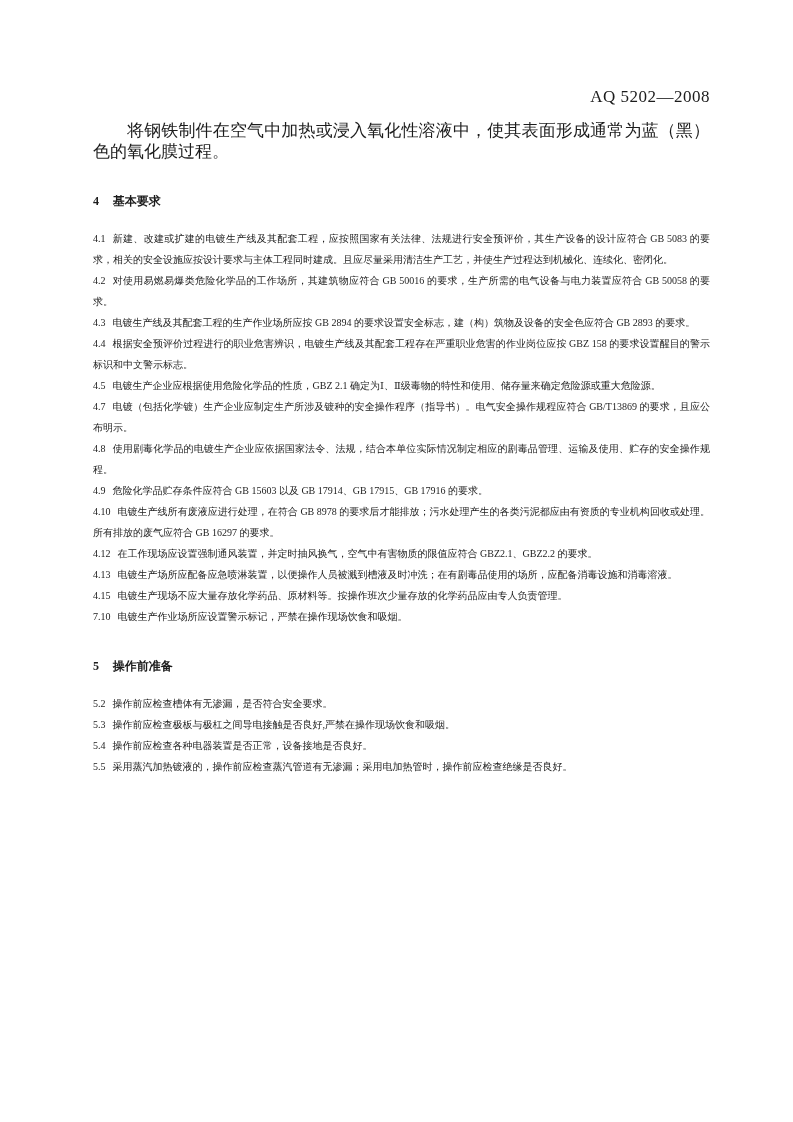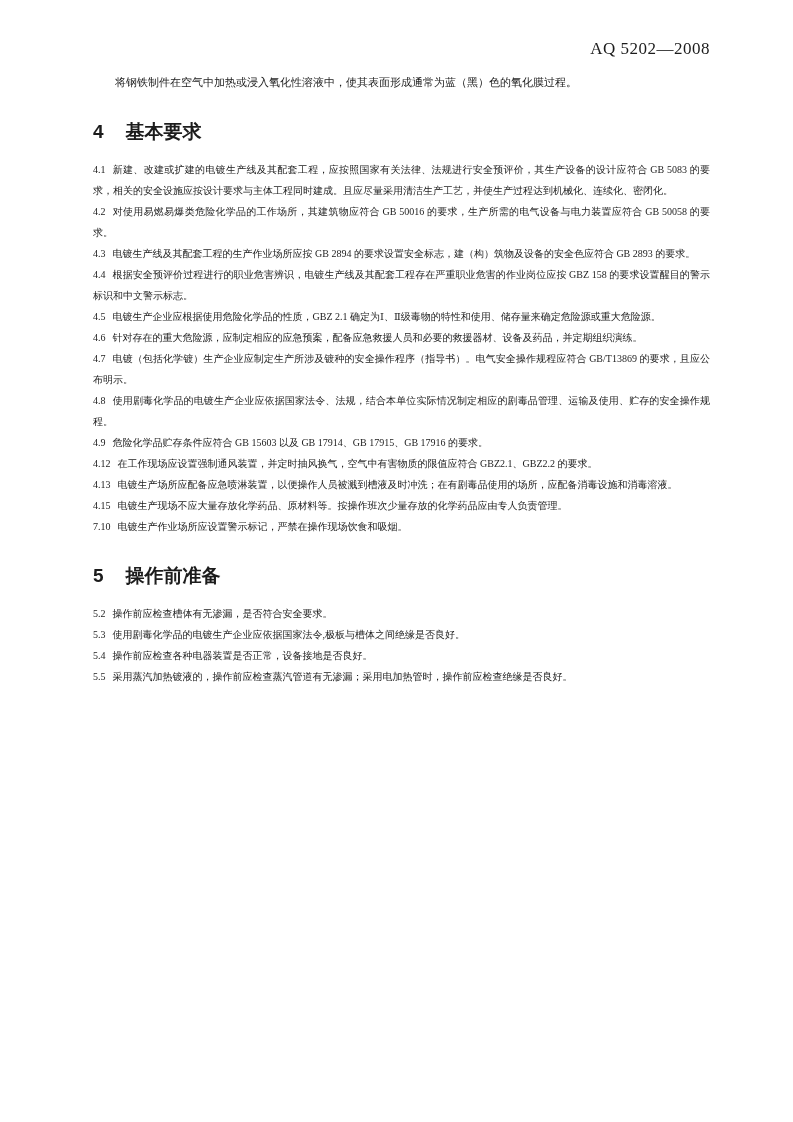--- a/index.html
+++ b/index.html
@@ -7,40 +7,40 @@
     padding: 0;
     background: #ffffff;
   }
   .page {
     position: relative;
     width: 793px;
     height: 790px;
     background: #ffffff;
     color: #1c1c1c;
     box-sizing: border-box;
-    padding: 38px 83px 0 93px;
+    padding: 86px 83px 0 93px;
     font-family: "Liberation Serif", "DejaVu Serif", serif;
     overflow: hidden;
   }
   .doc-code {
     text-align: right;
     font-size: 17px;
     line-height: 22px;
     letter-spacing: 0.5px;
   }
   .intro {
     margin: 12px 0 0 0;
     text-indent: 2em;
-    font-size: 11px;
+    font-size: 17px;
     line-height: 21px;
     text-align: justify;
   }
   .sec-heading {
-    font-family: Liberation Sans, sans-serif;
-    font-size: 19px;
+    font-family: Liberation Serif, serif;
+    font-size: 12px;
     font-weight: bold;
     line-height: 22px;
     margin: 28px 0 16px 0;
   }
   .sec-heading .sec-num {
     margin-right: 1.15em;
   }
   .clause {
     margin: 0;
     font-size: 10px;
@@ -60,28 +60,28 @@
 
   <p class="intro">将钢铁制件在空气中加热或浸入氧化性溶液中，使其表面形成通常为蓝（黑）色的氧化膜过程。</p>
 
   <div id="sections">
       <h2 class="sec-heading"><span class="sec-num">4</span><span>基本要求</span></h2>
       <p class="clause"><span class="clause-num">4.1</span><span>新建、改建或扩建的电镀生产线及其配套工程，应按照国家有关法律、法规进行安全预评价，其生产设备的设计应符合 GB 5083 的要求，相关的安全设施应按设计要求与主体工程同时建成。且应尽量采用清洁生产工艺，并使生产过程达到机械化、连续化、密闭化。</span></p>
       <p class="clause"><span class="clause-num">4.2</span><span>对使用易燃易爆类危险化学品的工作场所，其建筑物应符合 GB 50016 的要求，生产所需的电气设备与电力装置应符合 GB 50058 的要求。</span></p>
       <p class="clause"><span class="clause-num">4.3</span><span>电镀生产线及其配套工程的生产作业场所应按 GB 2894 的要求设置安全标志，建（构）筑物及设备的安全色应符合 GB 2893 的要求。</span></p>
       <p class="clause"><span class="clause-num">4.4</span><span>根据安全预评价过程进行的职业危害辨识，电镀生产线及其配套工程存在严重职业危害的作业岗位应按 GBZ 158 的要求设置醒目的警示标识和中文警示标志。</span></p>
       <p class="clause"><span class="clause-num">4.5</span><span>电镀生产企业应根据使用危险化学品的性质，GBZ 2.1 确定为Ⅰ、Ⅱ级毒物的特性和使用、储存量来确定危险源或重大危险源。</span></p>
-      <p class="clause"><span class="clause-num">4.6</span><span>针对存在的重大危险源，应制定相应的应急预案，配备应急救援人员和必要的救援器材、设备及药品，并定期组织演练。</span></p>
       <p class="clause"><span class="clause-num">4.7</span><span>电镀（包括化学镀）生产企业应制定生产所涉及镀种的安全操作程序（指导书）。电气安全操作规程应符合 GB/T13869 的要求，且应公布明示。</span></p>
       <p class="clause"><span class="clause-num">4.8</span><span>使用剧毒化学品的电镀生产企业应依据国家法令、法规，结合本单位实际情况制定相应的剧毒品管理、运输及使用、贮存的安全操作规程。</span></p>
       <p class="clause"><span class="clause-num">4.9</span><span>危险化学品贮存条件应符合 GB 15603 以及 GB 17914、GB 17915、GB 17916 的要求。</span></p>
+      <p class="clause"><span class="clause-num">4.10</span><span>电镀生产线所有废液应进行处理，在符合 GB 8978 的要求后才能排放；污水处理产生的各类污泥都应由有资质的专业机构回收或处理。所有排放的废气应符合 GB 16297 的要求。</span></p>
       <p class="clause"><span class="clause-num">4.12</span><span>在工作现场应设置强制通风装置，并定时抽风换气，空气中有害物质的限值应符合 GBZ2.1、GBZ2.2 的要求。</span></p>
       <p class="clause"><span class="clause-num">4.13</span><span>电镀生产场所应配备应急喷淋装置，以便操作人员被溅到槽液及时冲洗；在有剧毒品使用的场所，应配备消毒设施和消毒溶液。</span></p>
       <p class="clause"><span class="clause-num">4.15</span><span>电镀生产现场不应大量存放化学药品、原材料等。按操作班次少量存放的化学药品应由专人负责管理。</span></p>
       <p class="clause"><span class="clause-num">7.10</span><span>电镀生产作业场所应设置警示标记，严禁在操作现场饮食和吸烟。</span></p>
       <h2 class="sec-heading"><span class="sec-num">5</span><span>操作前准备</span></h2>
       <p class="clause"><span class="clause-num">5.2</span><span>操作前应检查槽体有无渗漏，是否符合安全要求。</span></p>
-      <p class="clause"><span class="clause-num">5.3</span><span>使用剧毒化学品的电镀生产企业应依据国家法令,极板与槽体之间绝缘是否良好。</span></p>
+      <p class="clause"><span class="clause-num">5.3</span><span>操作前应检查极板与极杠之间导电接触是否良好,严禁在操作现场饮食和吸烟。</span></p>
       <p class="clause"><span class="clause-num">5.4</span><span>操作前应检查各种电器装置是否正常，设备接地是否良好。</span></p>
       <p class="clause"><span class="clause-num">5.5</span><span>采用蒸汽加热镀液的，操作前应检查蒸汽管道有无渗漏；采用电加热管时，操作前应检查绝缘是否良好。</span></p>
     </div>
 
 </div>
 
 </body></html>

